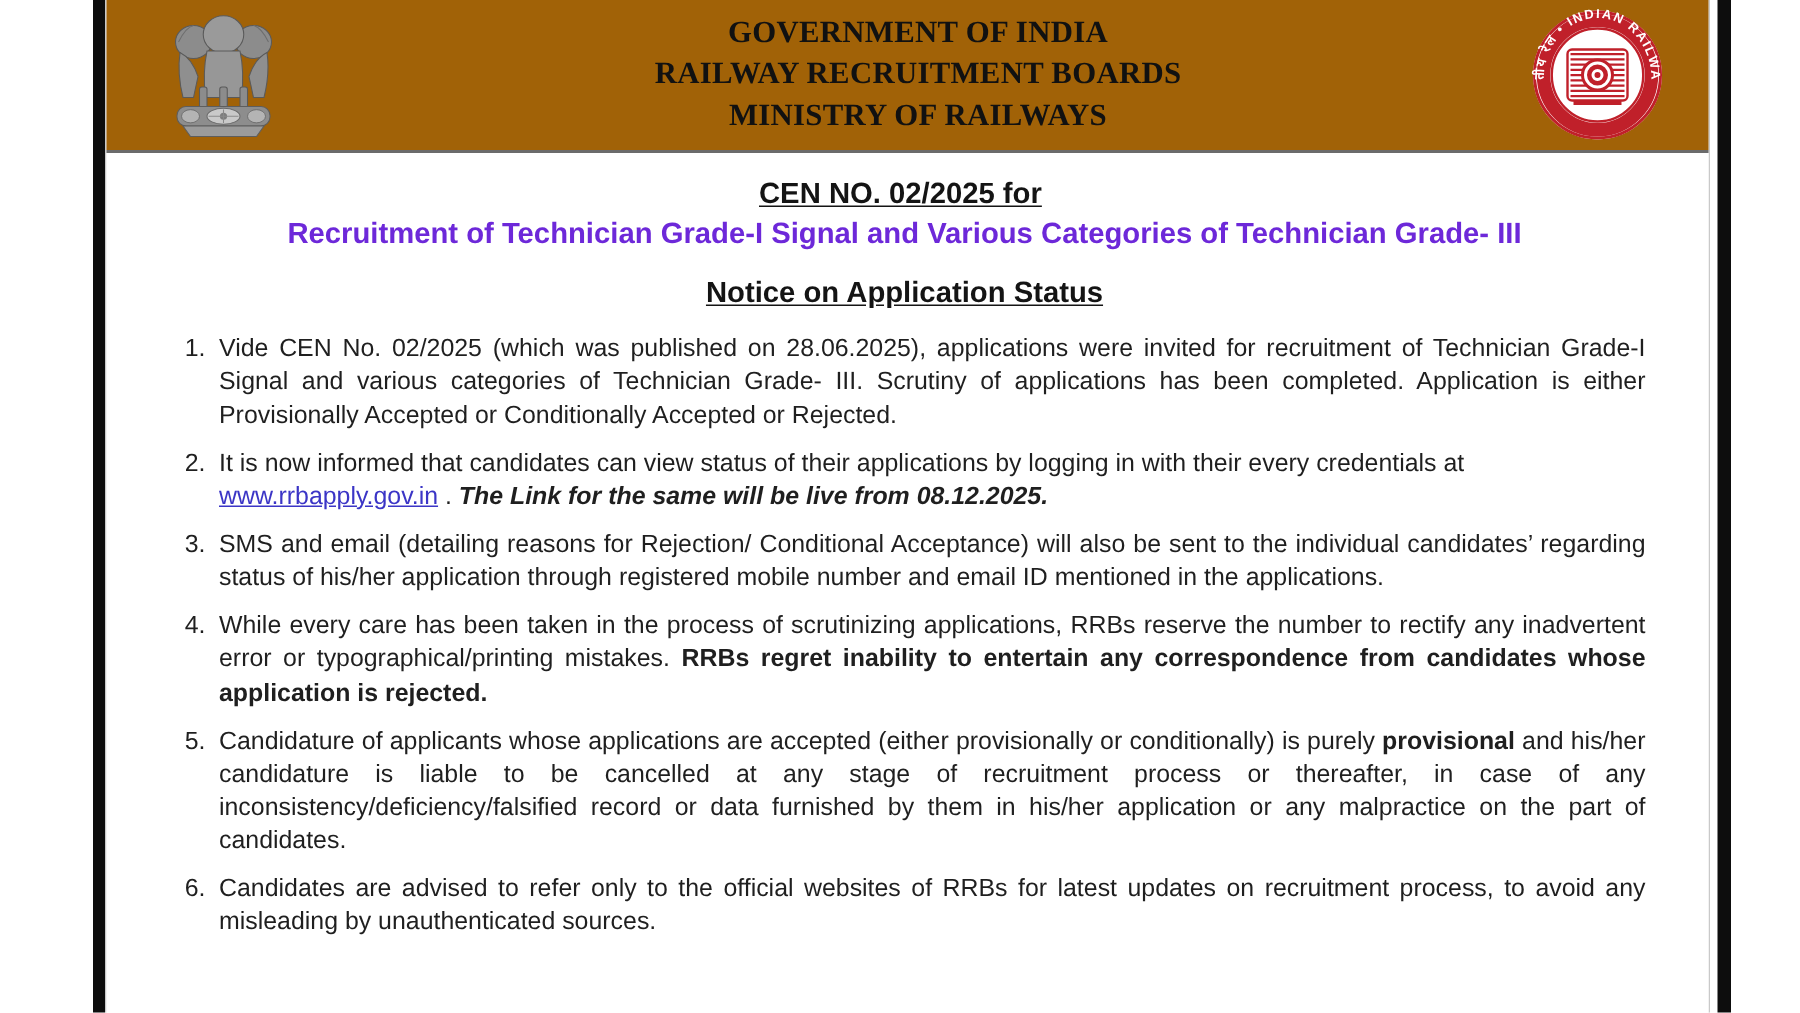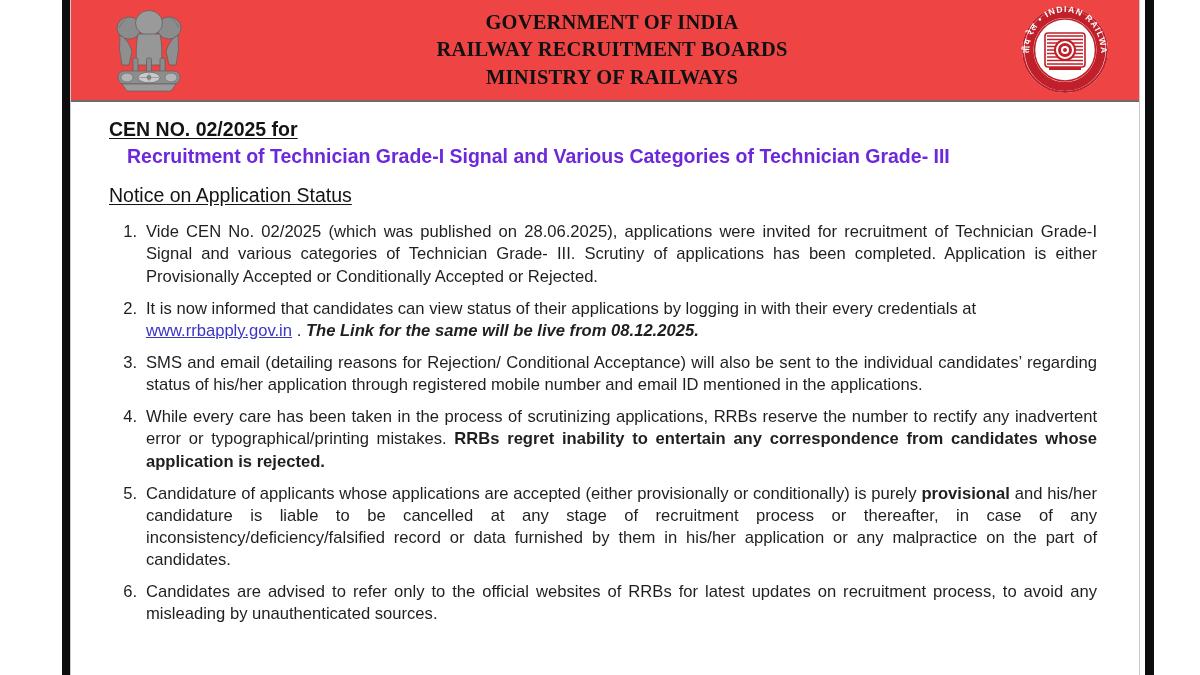--- a/index.html
+++ b/index.html
@@ -51,21 +51,21 @@
     position: absolute;
     left: 71px;
     top: 0;
     width: 1068px;
     height: 100px;
     display: flex;
     align-items: center;
     justify-content: space-between;
     box-sizing: border-box;
     padding: 0 22px 0 26px;
-    background: #ef4444;
+    background: #a16207;
   }
   .hr-under-head {
     position: absolute;
     left: 71px;
     top: 100px;
     width: 1068px;
     height: 2px;
     background: #6b6b6b;
   }
   .emblem-slot {
@@ -92,39 +92,39 @@
   .doc-body {
     position: absolute;
     left: 71px;
     top: 102px;
     width: 1068px;
     height: 573px;
     box-sizing: border-box;
     padding: 16px 42px 0 38px;
     background: #ffffff;
   }
-  .title-block { text-align: left; }
+  .title-block { text-align: center; }
   .cen-title {
     font-size: 19.5px;
     font-weight: bold;
     line-height: 1.22;
     color: #141414;
   }
   .cen-title .u { text-decoration: underline; text-underline-offset: 2px; }
   .subject-title {
     font-size: 19.5px;
     font-weight: bold;
     line-height: 1.26;
     color: #6d28d9;
     margin-top: 2px;
     padding: 0 18px;
   }
   .notice-title {
     font-size: 19.5px;
-    font-weight: normal;
+    font-weight: bold;
     color: #141414;
     margin-top: 16px;
     text-decoration: underline;
     text-underline-offset: 2px;
     display: inline-block;
   }
 
   .points {
     margin: 14px 0 0 0;
     padding: 0;

